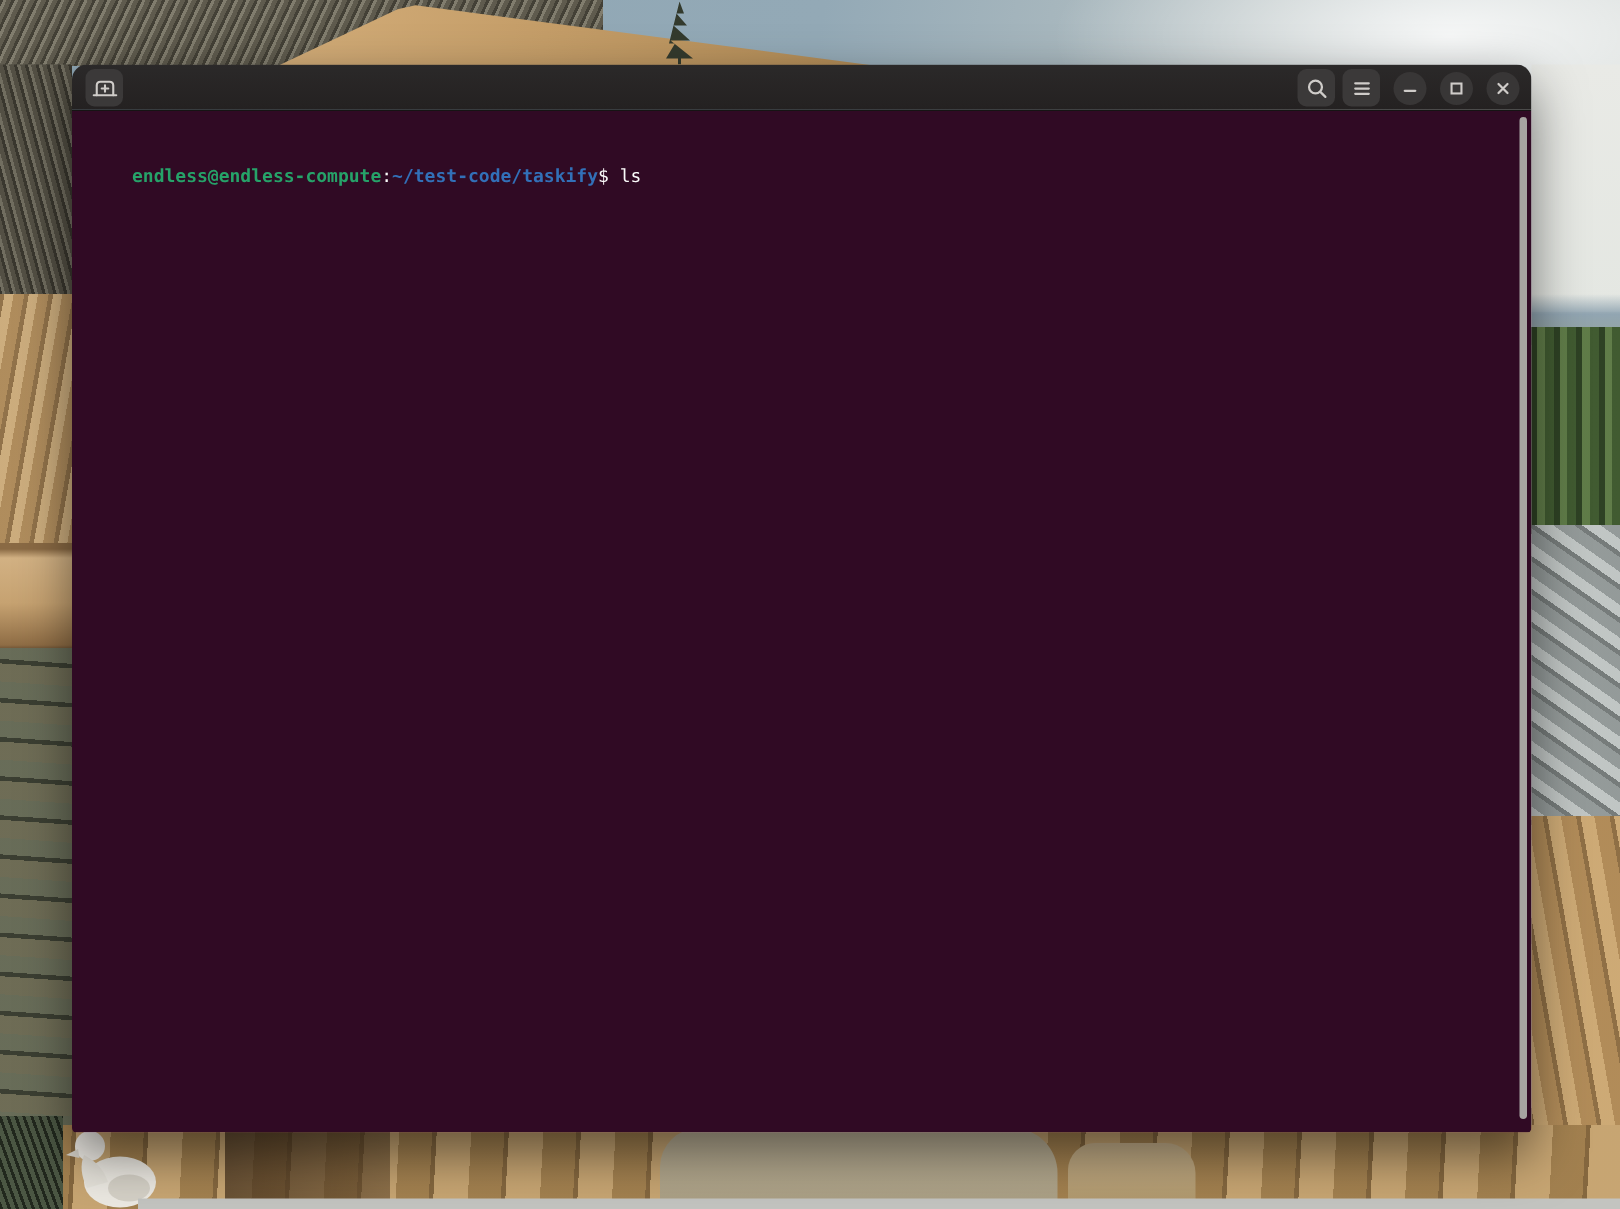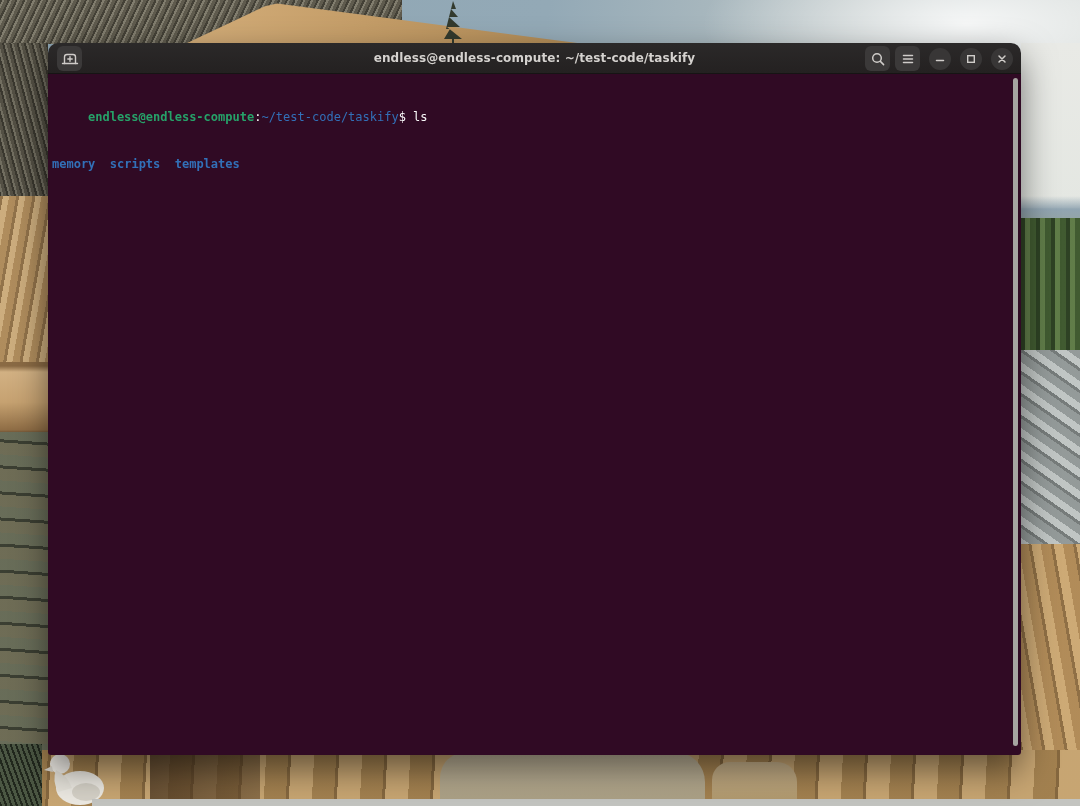--- a/index.html
+++ b/index.html
@@ -57,21 +57,21 @@
   .tb-btn { width:25px; height:25px; border-radius:6px; background:#3b3939;
     display:flex; align-items:center; justify-content:center; }
   .newtab { position:absolute; left:9px; top:3px; }
   .tb-right { position:absolute; right:8px; top:3px; display:flex; align-items:center; gap:5px; }
   .circ { width:22px; height:22px; border-radius:50%; background:#383636;
     display:flex; align-items:center; justify-content:center; margin-left:4px; }
   .terminal { flex:1; background:#300a24; position:relative;
     font-family:"DejaVu Sans Mono", monospace; font-size:12px; line-height:15.5px;
     padding:5px 14px 0 4px; white-space:pre; color:#fafafa; }
   .t-user { color:#26a269; font-weight:bold;margin-left:36px; }
-  .t-path { color:#3270b8; font-weight:normal; }
+  .t-path { color:#3270b8; font-weight:bold; }
   .t-dir  { color:#3270b8; font-weight:bold; margin-right:14.4px; }
   .t-cmd  { padding-left:7.2px; }
   .cursor { display:inline-block; width:7px; height:13px; background:#ffffff;
     vertical-align:-2px; margin-left:7.2px; }
   .scrollbar { position:absolute; right:3px; top:4px; width:5px; height:668px;
     background:#a6a4a1; border-radius:3px; }
   svg { display:block; }
 </style>
 </head>
 <body>
@@ -115,21 +115,20 @@
   <div class="titlebar">
     <div class="tb-btn newtab">
       <span>
         <svg width="18" height="18" viewBox="0 0 18 18" fill="none" stroke="#cfccc9" stroke-width="1.4" stroke-linecap="round">
           <path d="M3.5 13.5 V7 Q3.5 4.5 6 4.5 H12 Q14.5 4.5 14.5 7 V13.5"></path>
           <path d="M1.5 13.5 H16.5"></path>
           <path d="M9 6.8 V11.2 M6.8 9 H11.2"></path>
         </svg>
       </span>
     </div>
-    <div class="title">endless@endless-compute: ~/test-code/taskify</div>
     <div class="tb-right">
       <div class="tb-btn">
         <span>
           <svg width="16" height="16" viewBox="0 0 16 16" fill="none" stroke="#cfccc9" stroke-width="1.5" stroke-linecap="round">
             <circle cx="7" cy="7" r="4.3"></circle>
             <path d="M10.4 10.4 L13.6 13.6"></path>
           </svg>
         </span>
       </div>
       <div class="tb-btn">
@@ -158,16 +157,15 @@
           <svg width="14" height="14" viewBox="0 0 14 14" stroke="#cfccc9" stroke-width="1.5" stroke-linecap="round">
             <path d="M4 4 L10 10 M10 4 L4 10"></path>
           </svg>
         </span>
       </div>
     </div>
   </div>
 
   <div class="terminal">
     <div><span class="t-user">endless@endless-compute</span><span>:</span><span class="t-path">~/test-code/taskify</span><span>$</span><span class="t-cmd">ls</span></div>
-    <div><span class="t-dir">memory</span><span class="t-dir">scripts</span><span class="t-dir">templates</span></div>
     <div class="scrollbar"></div>
   </div>
 </div>
 
 </body></html>

